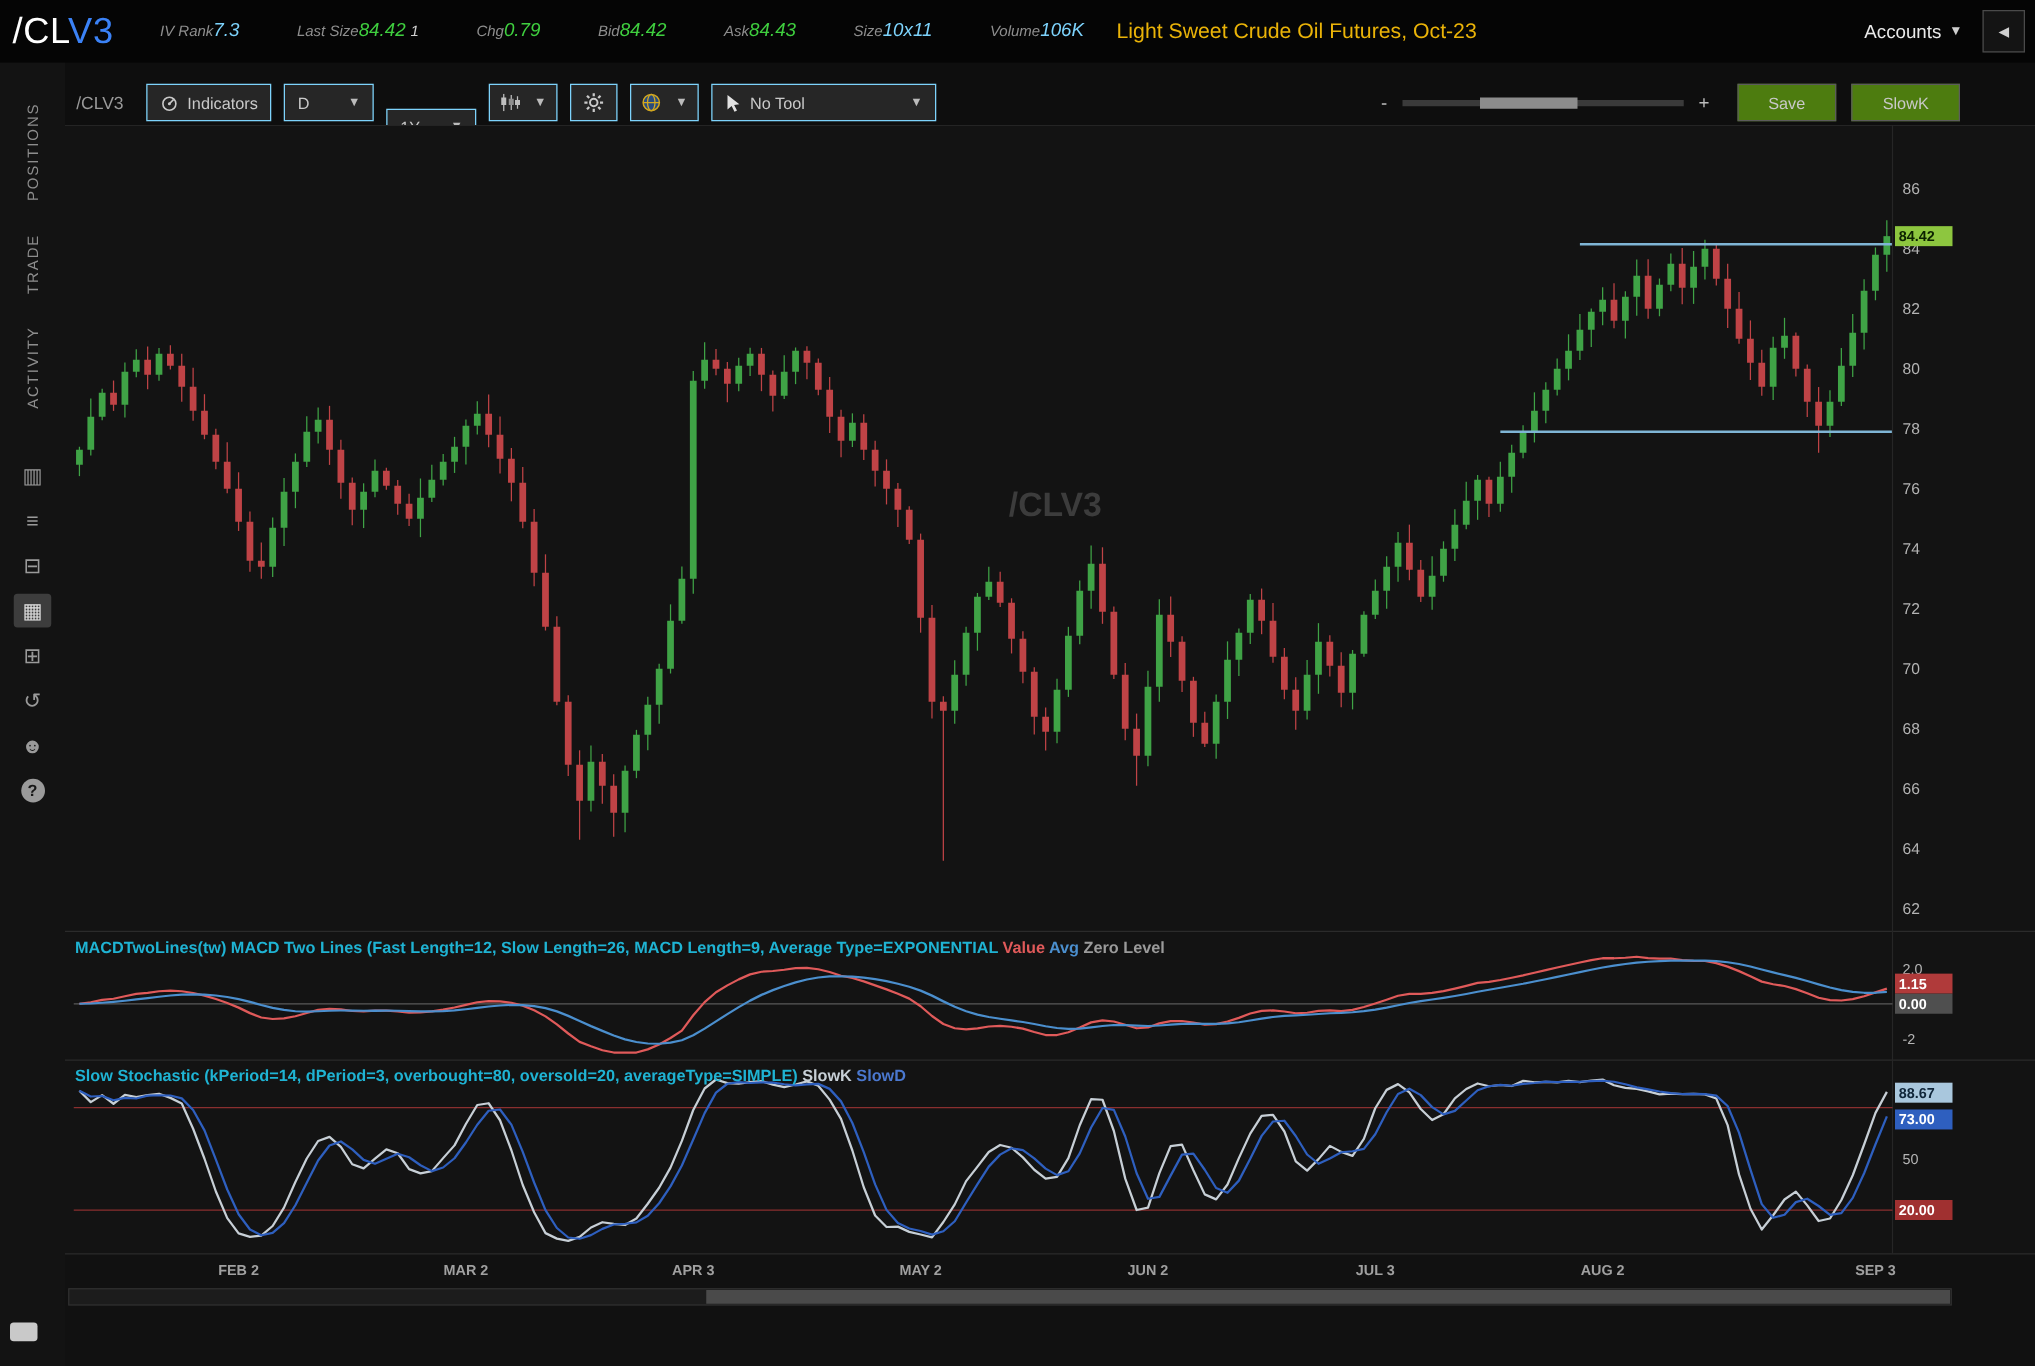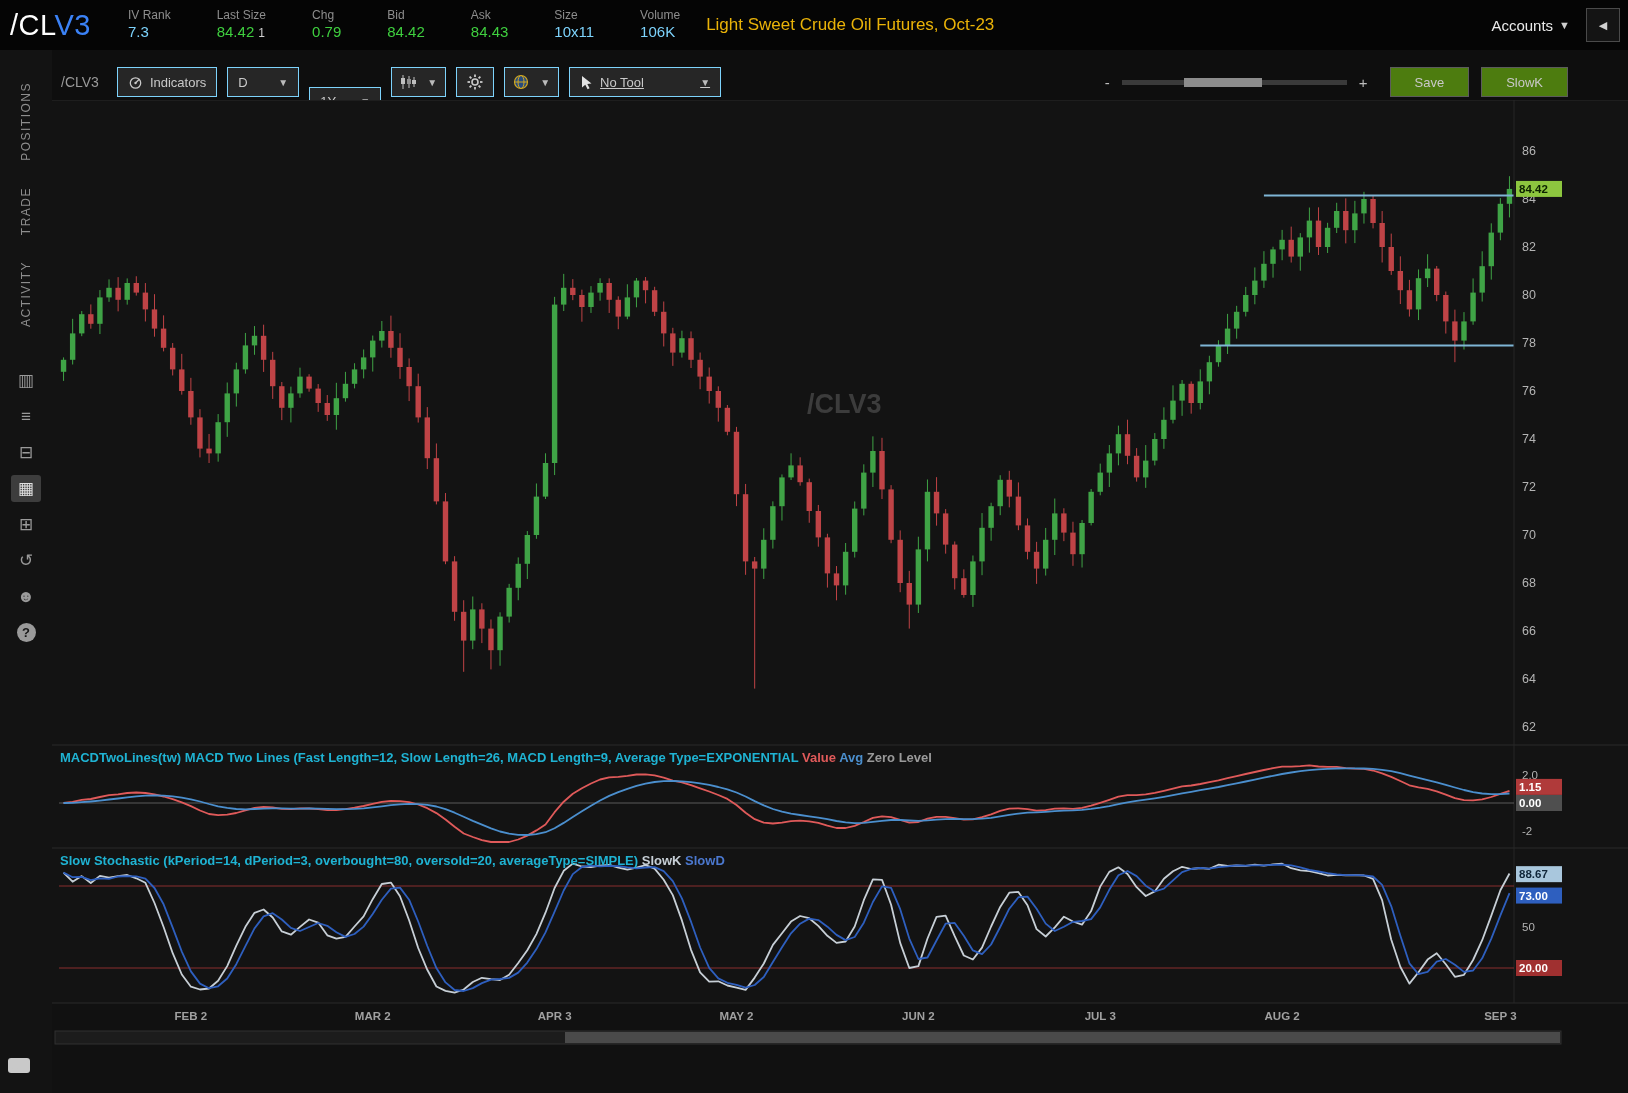--- a/index.html
+++ b/index.html
@@ -2,21 +2,21 @@
 <html><head>
 <meta charset="utf-8">
 <style>
   html,body{margin:0;padding:0;background:#000;width:1628px;height:1093px;overflow:hidden;
     font-family:"Liberation Sans",sans-serif;-webkit-font-smoothing:antialiased;}
   
   .header{position:absolute;left:0;top:0;width:1628px;height:50px;background:#050505;display:flex;align-items:center;}
   .symbol{font-size:29px;color:#fff;font-weight:400;padding-left:10px;width:118px;letter-spacing:.5px;}
   .symbol .sfx{color:#3b82f6;}
   .fields{display:flex;align-items:center;gap:46px;}
-  .qfield{display:flex;flex-direction:column;line-height:1.25;}
+  .qfield{display:flex;flex-direction:row;align-items:center;line-height:1.25;font-style:italic;}
   .qfield .lab{font-size:12px;color:#8e8e8e;}
   .qfield .val{font-size:15px;color:#7dd3fc;}
   .qfield .val.green{color:#3fcf3f;}
   .qfield .extra{color:#cfcfcf;font-size:12px;margin-left:4px;}
   .ctitle{font-size:17px;color:#eab308;margin-left:26px;white-space:nowrap;}
   .accounts{margin-left:auto;color:#eaeaea;font-size:15px;display:flex;align-items:center;gap:6px;cursor:pointer;}
   .accounts .chev{font-size:11px;color:#cfcfcf;}
   .collapse-btn{width:32px;height:32px;margin:0 8px 0 16px;border:1px solid #4a4a4a;background:#141414;color:#d0d0d0;
     display:flex;align-items:center;justify-content:center;font-size:11px;cursor:pointer;}
   
@@ -34,21 +34,21 @@
   .chat-icon{position:absolute;left:8px;bottom:20px;width:22px;height:15px;background:#c9c9c9;border-radius:3px;cursor:pointer;}
   .chat-icon:after{content:"";position:absolute;left:4px;bottom:-5px;border:5px solid transparent;border-top-color:#c9c9c9;border-left-width:3px;border-right-width:3px;}
   
   .chart-area{position:absolute;left:52px;top:50px;right:0;bottom:0;background:#0e0e0e;}
   .toolbar{height:36px;margin:14px 60px 0 3px;display:flex;align-items:center;gap:10px;}
   .tb-sym{color:#9a9a9a;font-size:14px;margin:0 8px 0 6px;}
   .tb-btn,.tb-dd,.tb-icon-btn,.tb-save{height:30px;background:#262626;border:1px solid #7dd3fc;color:#c9c9c9;font-size:13px;
     display:flex;align-items:center;gap:7px;padding:0 10px;cursor:pointer;font-family:inherit;}
   .tb-dd .chev{font-size:10px;color:#bbb;margin-left:4px;}
   .tb-dd.narrow{padding:0 8px;}
-  .tb-tool{width:152px;text-decoration:underline;}
+  .tb-tool{width:180px;}
   .tb-tool span.lbl{flex:1;text-align:left;}
   .tb-right{margin-left:auto;display:flex;align-items:center;gap:12px;}
   .zoom-sign{color:#bdbdbd;font-size:15px;cursor:pointer;user-select:none;}
   .zoom-track{width:225px;height:5px;background:#3a3a3a;position:relative;cursor:pointer;}
   .zoom-thumb{position:absolute;left:62px;top:-2px;width:78px;height:9px;background:#8c8c8c;}
   .tb-save{background:#4d7c0f;border-color:#5c5c5c;padding:0 24px;}
   #chart-svg{position:absolute;left:0;top:50px;width:1576px;height:993px;display:block;}
   svg text{font-family:"Liberation Sans",sans-serif;}
 </style>
 </head>

